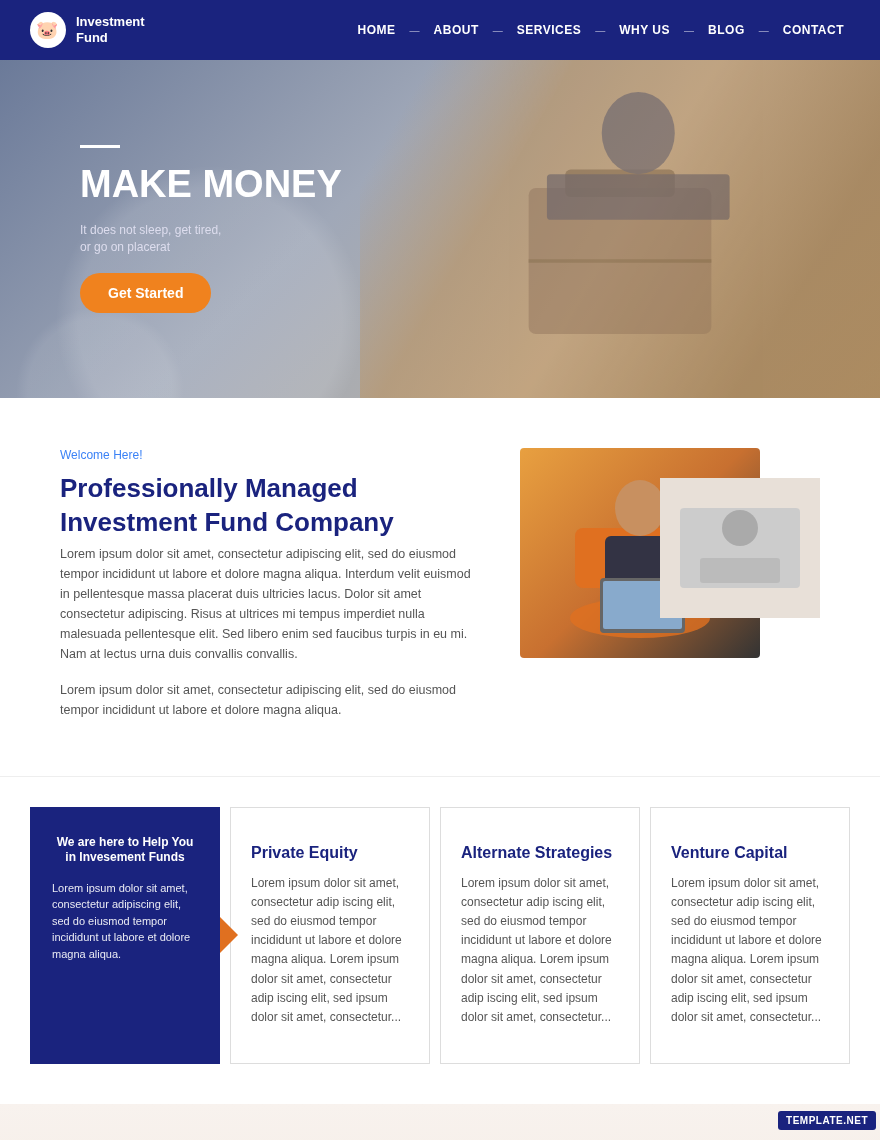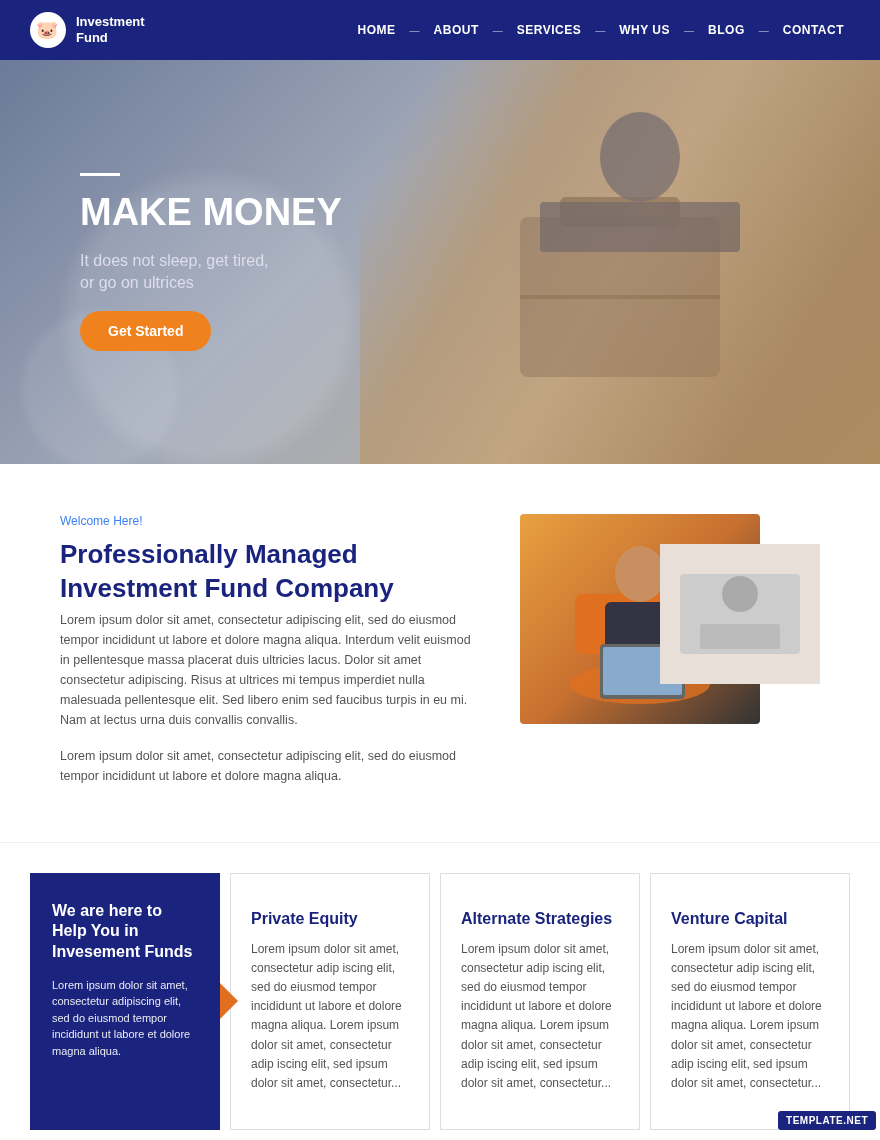--- a/index.html
+++ b/index.html
@@ -55,21 +55,21 @@
     }
     .nav-sep {
       color: #fff;
       font-size: 10px;
       opacity: 0.6;
     }
 
     
     .hero {
       position: relative;
-      height: 404px;
+      height: 338px;
       background: linear-gradient(rgba(30,30,60,0.55), rgba(30,30,60,0.45)),
                   #8a9bb0;
       overflow: hidden;
       display: flex;
       align-items: center;
     }
     .hero-bg {
       position: absolute;
       inset: 0;
       background:
@@ -104,21 +104,21 @@
     .hero-title {
       color: #fff;
       font-size: 38px;
       font-weight: 900;
       line-height: 1.1;
       text-transform: uppercase;
       margin-bottom: 16px;
     }
     .hero-subtitle {
       color: #dde;
-      font-size: 16px;
+      font-size: 12px;
       margin-bottom: 17px;
       line-height: 1.4;
     }
     .hero-btn {
       background: #f0821e;
       color: #fff;
       border: none;
       padding: 12px 28px;
       border-radius: 25px;
       font-size: 14px;
@@ -190,24 +190,25 @@
     }
     .service-card-blue {
       background: #1a237e;
       color: #fff;
       padding: 28px 22px;
       width: 190px;
       flex-shrink: 0;
       position: relative;
     }
     .service-card-blue h3 {
-      font-size: 16px;
+      font-size: 12px;
       font-weight: 700;
       line-height: 1.3;
       margin-bottom: 14px;
+      text-align: center;
     }
     .service-card-blue p {
       font-size: 11px;
       line-height: 1.5;
       opacity: 0.9;
     }
     .arrow-right {
       position: absolute;
       right: -18px;
       top: 50%;
@@ -327,21 +328,21 @@
       <rect x="180" y="125" width="200" height="50" rx="4" fill="#1a1a3a" opacity="0.7"></rect>
     </svg>
   </div>
   <div class="hero-content">
     <div class="hero-line"></div>
     <h1 class="hero-title">
       <span>MAKE MONEY</span><br>
     </h1>
     <p class="hero-subtitle">
       <span>It does not sleep, get tired,</span><br>
-      <span>or go on ultrices</span>
+      <span>or go on placerat</span>
     </p>
     <button class="hero-btn">Get Started</button>
   </div>
 </section>
 
 <section class="about-section">
   <div class="about-left">
     <p class="about-welcome">Welcome Here!</p>
     <h2 class="about-title">
       <span>Professionally Managed</span><br>

